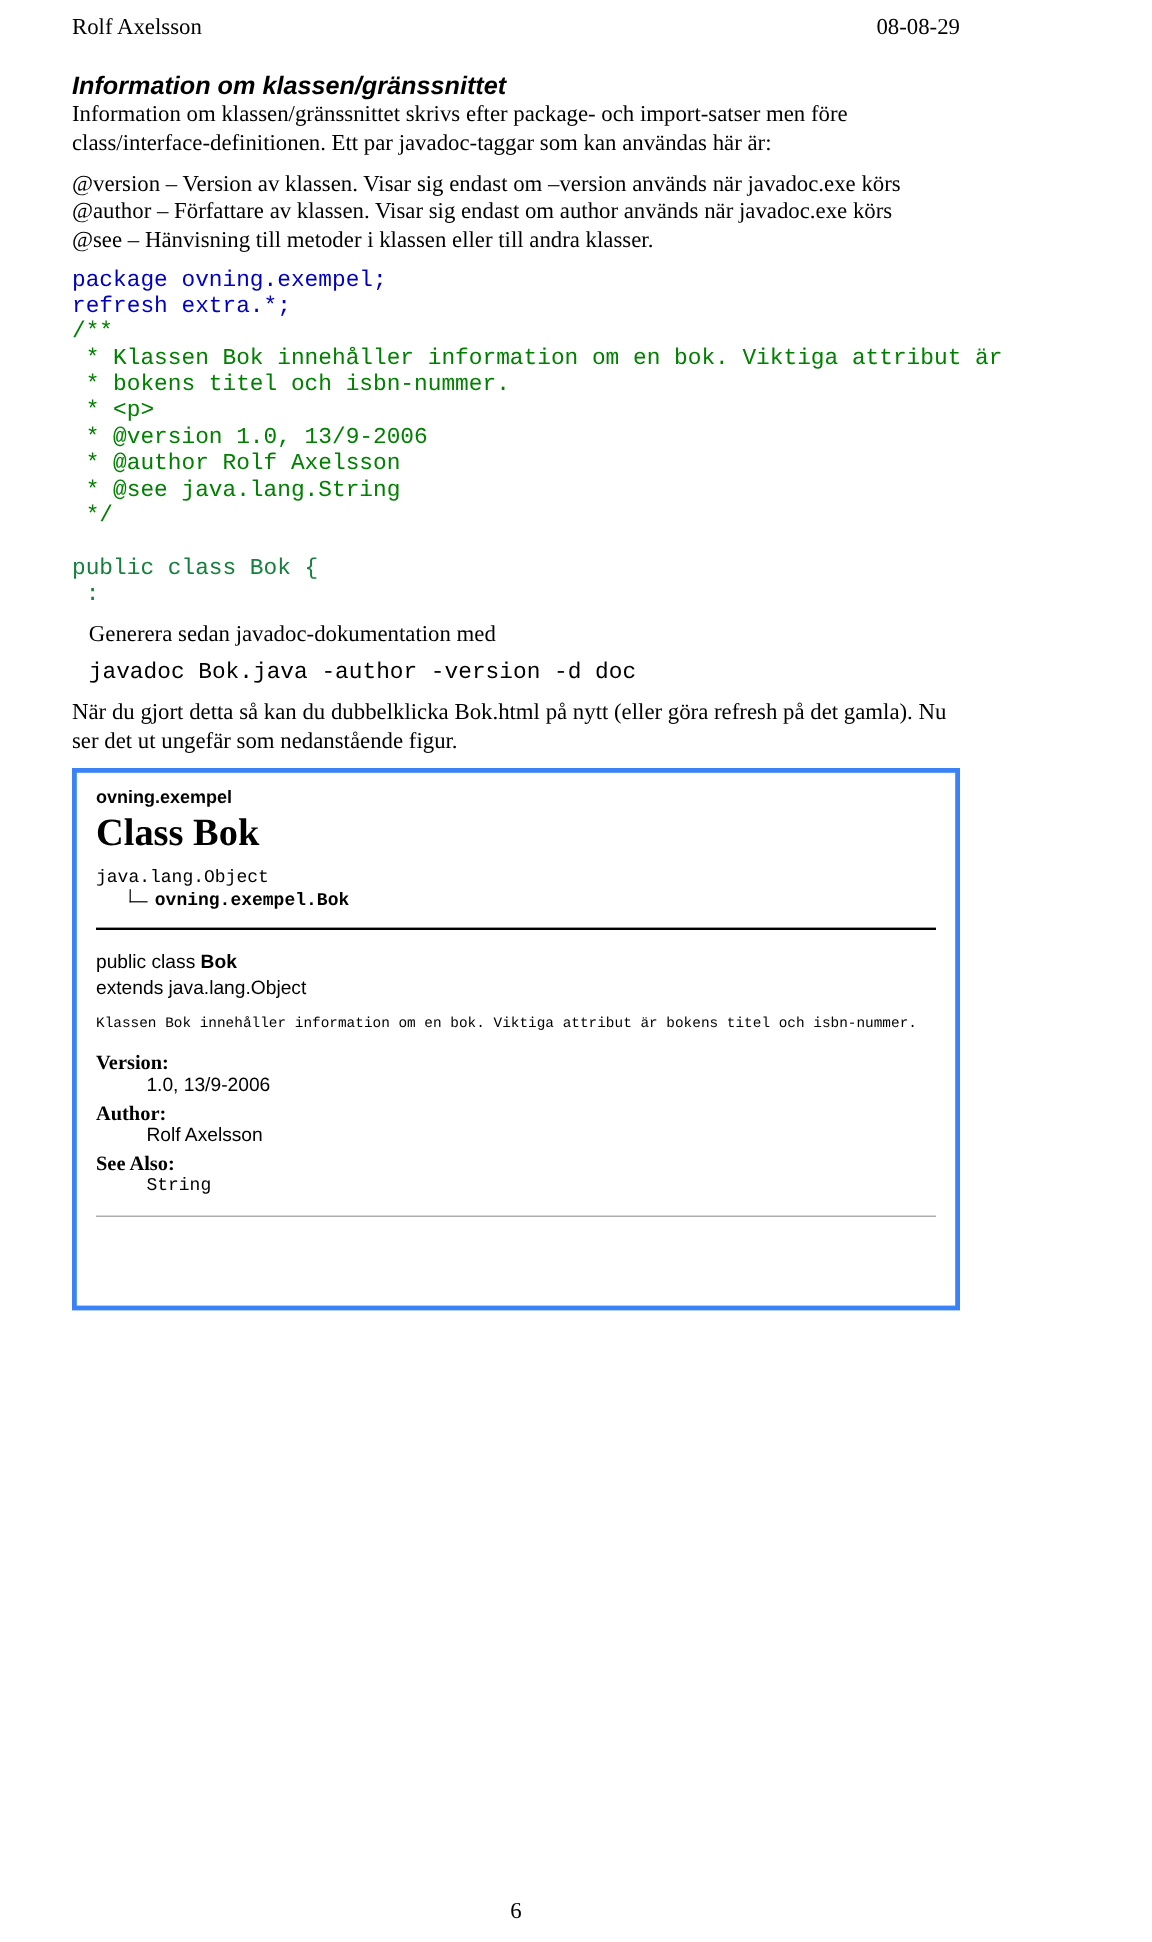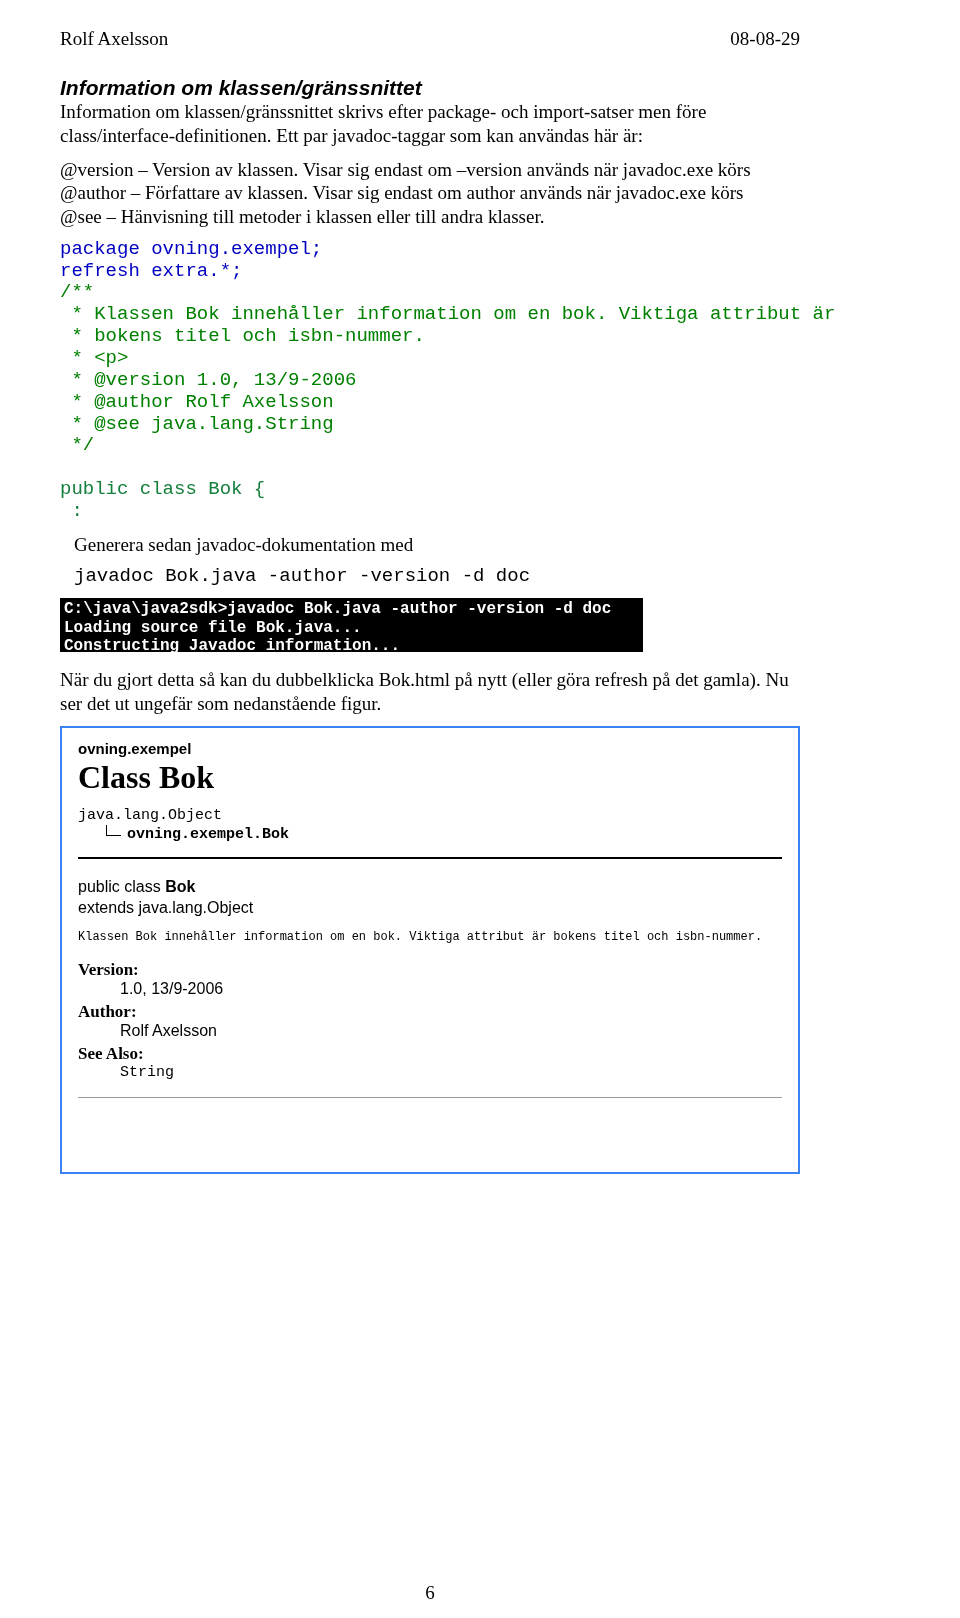--- a/index.html
+++ b/index.html
@@ -5,21 +5,21 @@
   body {
     margin: 0;
     background: #fff;
     font-family: "Times New Roman", Times, serif;
     color: #000;
   }
   .page {
     width: 860px;
     min-height: 1618px;
     box-sizing: border-box;
-    padding: 28px 60px 40px 60px;
+    padding: 12px 60px 40px 60px;
     position: relative;
   }
   .header-line {
     display: flex;
     justify-content: space-between;
     font-size: 19px;
     margin-bottom: 26px;
   }
   h3.section {
     font-family: Arial, Helvetica, sans-serif;
@@ -65,21 +65,21 @@
     font-weight: bold;
     font-size: 16px;
     line-height: 1.15;
     padding: 2px 4px 0 4px;
     margin: 4px 0 16px 0;
     white-space: pre;
     overflow: hidden;
     height: 52px;
   }
   .javadoc-outer {
-    border: 2px solid #3b82f6;
+    border: 4px solid #3b82f6;
     height: 444px;
     display: flex;
     flex-direction: column;
     overflow: hidden;
   }
   .javadoc-inner {
     padding: 12px 16px 0 16px;
     font-family: "Times New Roman", Times, serif;
   }
   .pkg {
@@ -198,23 +198,20 @@
 <span class="code-green"> */</span>
 
 <span class="code-black">public class Bok {</span>
 <span class="code-black"> :</span></pre>
 
   <div class="indent1">
     <p class="body">Generera sedan javadoc-dokumentation med</p>
     <pre class="code indent2"><span>javadoc Bok.java -author -version -d doc</span></pre>
   </div>
 
-  <div class="terminal">C:\java\java2sdk&gt;javadoc Bok.java -author -version -d doc
-Loading source file Bok.java...
-Constructing Javadoc information...</div>
 
   <p class="body">När du gjort detta så kan du dubbelklicka Bok.html på nytt (eller göra refresh på det gamla). Nu ser det ut ungefär som nedanstående figur.</p>
 
   <div class="javadoc-outer">
     <div class="javadoc-inner">
       <div class="pkg">ovning.exempel</div>
       <div class="classTitle">Class Bok</div>
       <div class="hier">
         <div>java.lang.Object</div>
         <div class="child"><span class="elbow"></span><span>ovning.exempel.Bok</span></div>

